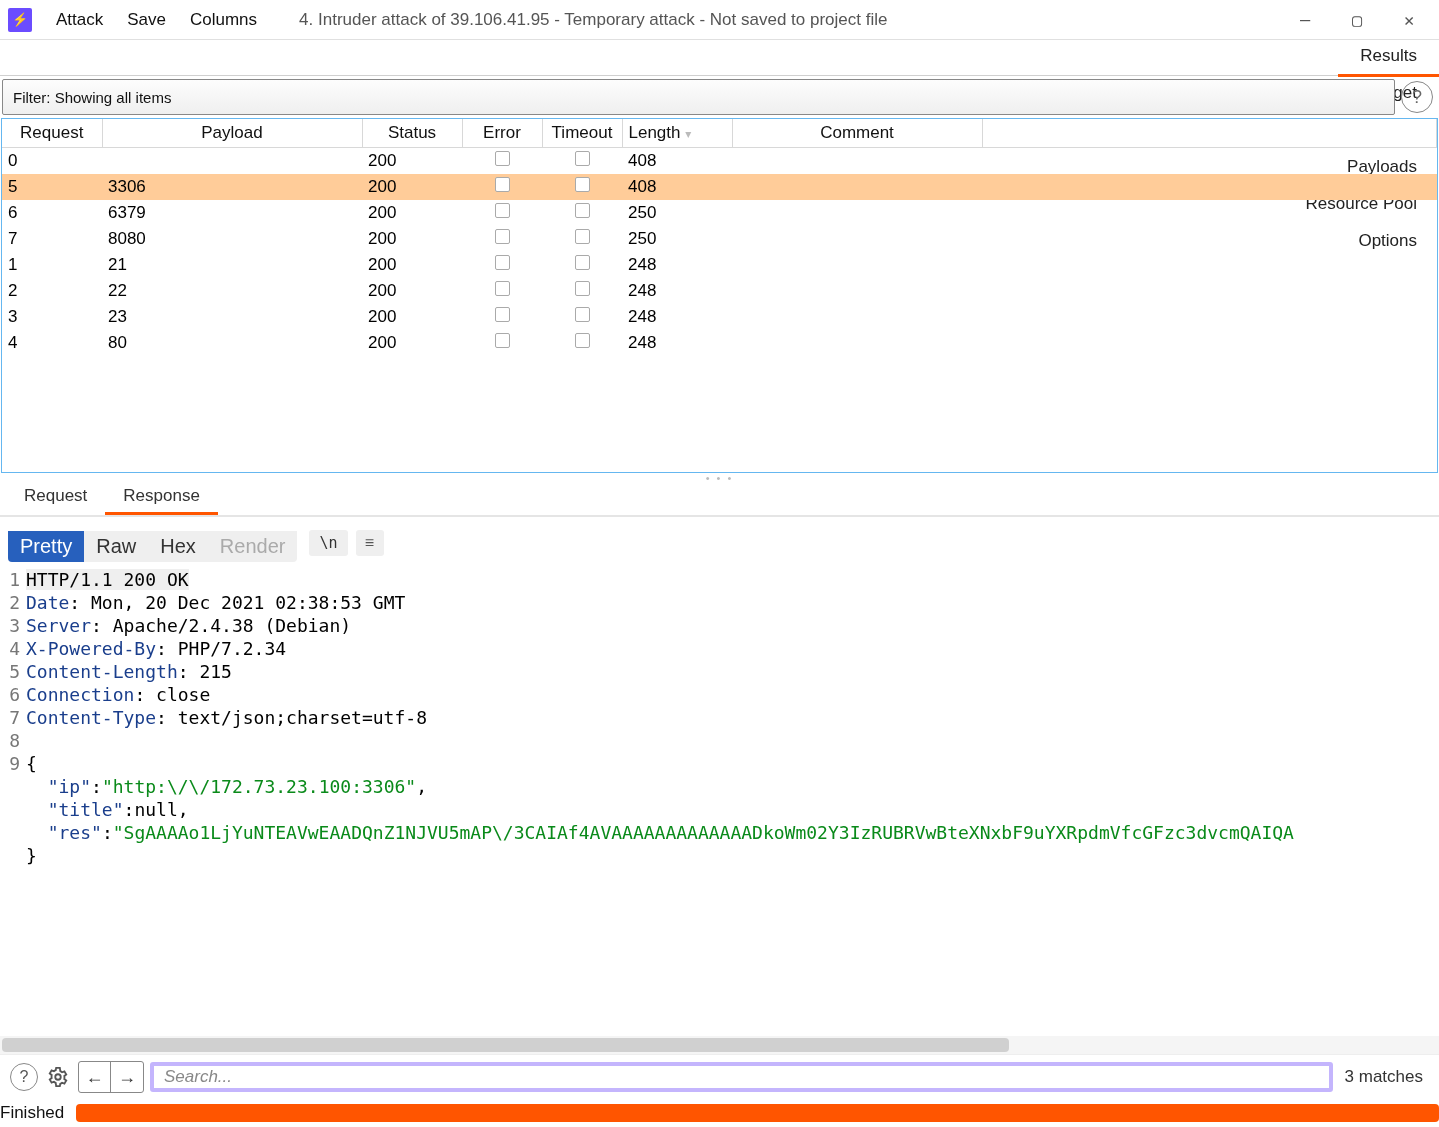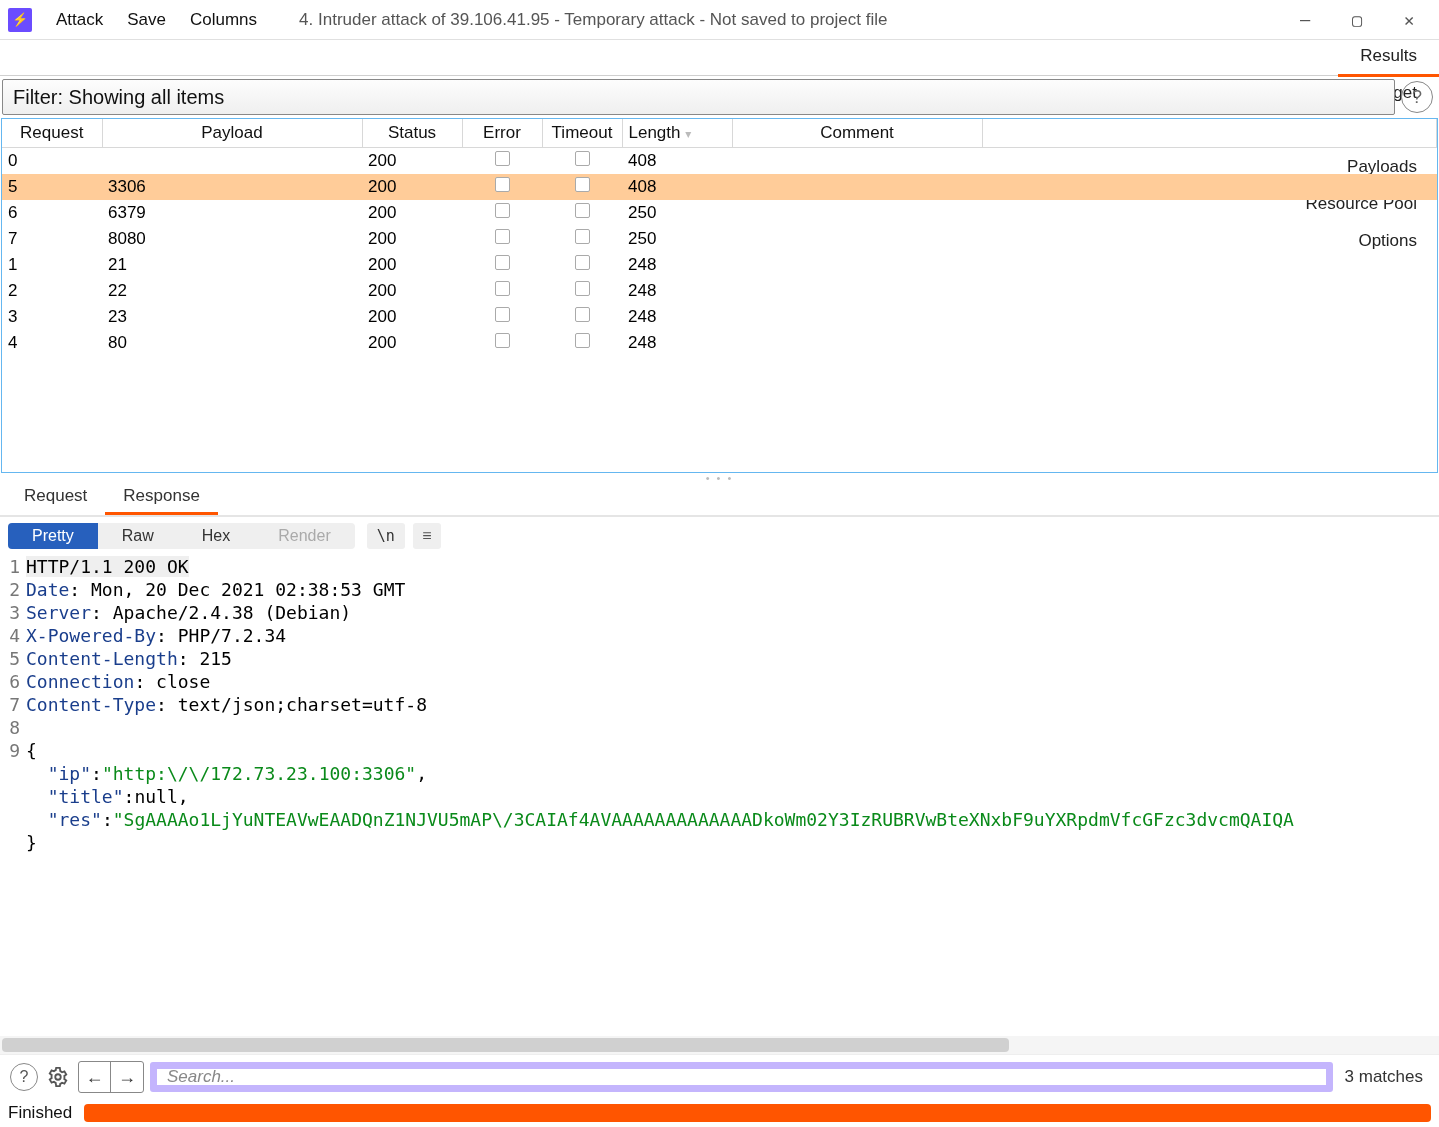--- a/index.html
+++ b/index.html
@@ -81,21 +81,21 @@
     height: 38px;
   }
   .filterbox {
     flex:1;
     border:1px solid #888;
     background: linear-gradient(#fdfdfd,#efefef);
     height: 36px;
     display:flex;align-items:center;
     padding: 0 10px;
     border-radius:2px;
-    font-size:20px;
+    font-size:15px;
     color:#111;
   }
   .help-circ {
     width:32px;height:32px;
     border:1.5px solid #888;border-radius:50%;
     display:flex;align-items:center;justify-content:center;
     margin-left:6px;
     color:#666;font-size:18px;
   }
   
@@ -163,26 +163,27 @@
   .detailtab.active { border-bottom-color:#ff5500; font-weight:500;}
   
   .viewbar {
     display:flex;align-items:center;
     padding:6px 8px;
     gap:0;
     font-size:16px;
   }
   .seg { display:flex; border-radius:4px; overflow:hidden; }
   .segbtn {
-    padding:4px 24px;
+    padding:4px 12px;
     background:#efefef;
     border:0;
     cursor:pointer;
     color:#333;
-    font-size:16px;
+    font-size:20px;
+    margin-top:8px;
   }
   .segbtn.active { background:#2760bd; color:#fff; }
   .segbtn.disabled { color:#aaa; }
   .chip {
     margin-left:12px;
     padding:4px 10px;
     background:#efefef;border-radius:3px;
     font-family:monospace;font-size:15px;color:#333;
   }
   .ham {
@@ -220,27 +221,27 @@
     width:28px;height:28px;border:1.5px solid #888;border-radius:50%;
     display:flex;align-items:center;justify-content:center;color:#555;font-size:16px;
   }
   .gear { width:28px;height:28px;display:flex;align-items:center;justify-content:center;color:#555;}
   .navbox {
     border:1px solid #888;border-radius:3px;display:flex;overflow:hidden;
   }
   .navbtn{width:32px;height:30px;display:flex;align-items:center;justify-content:center;font-size:18px;color:#333;border-right:1px solid #888;}
   .navbtn:last-child{border-right:0;}
   .searchbox {
-    flex:1;border:7px solid #c4b5fd;border-radius:3px;height:30px;
+    flex:1;border:4px solid #c4b5fd;border-radius:3px;height:30px;
     padding:0 10px;font-style:italic;color:#888;display:flex;align-items:center;
     font-size:17px;
   }
   .matches { color:#333;padding:0 6px; white-space:nowrap;}
   
-  .statusbar { display:flex;align-items:center;padding:4px 8px;gap:12px;}
+  .statusbar { display:flex;align-items:center;padding:4px 0;gap:12px;}
   .progress { flex:1;height:18px;background:#ff5500;border-radius:4px;}
   .status-label{font-size:17px;color:#111;}
 </style>
 </head>
 <body>
 
 <div class="titlebar">
   <div class="app-icon">⚡</div>
   <div class="menuitem">Attack</div>
   <div class="menuitem">Save</div>

